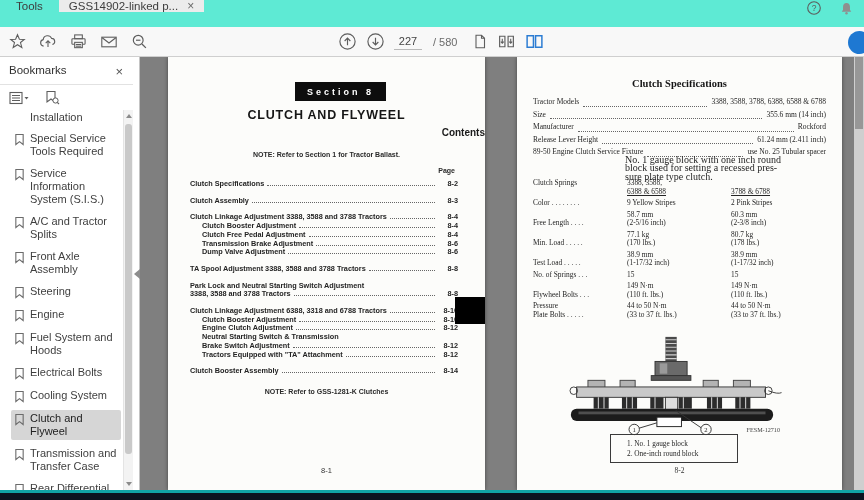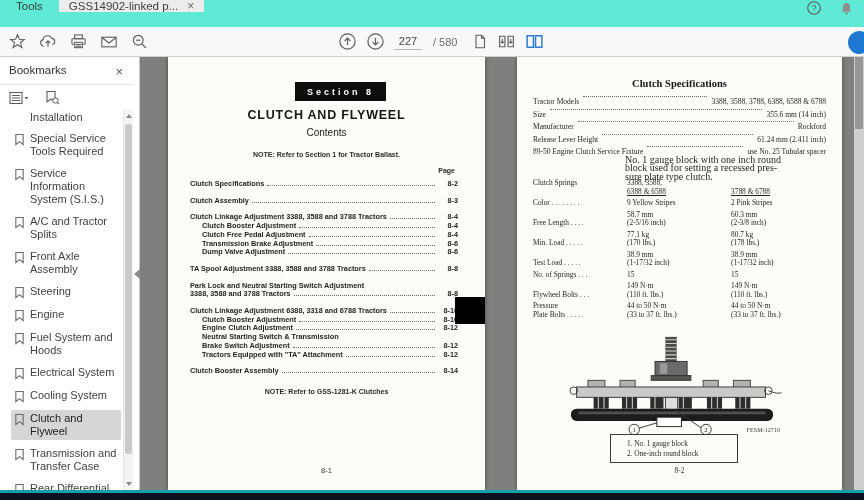--- a/index.html
+++ b/index.html
@@ -51,38 +51,38 @@
   .page{position:absolute;top:0;height:433px;background:#fcfcfa;box-shadow:0 0 4px rgba(0,0,0,.45)}
   .page-left{left:28px;width:317px;font-family:"Liberation Sans",sans-serif}
   .page-right{left:377px;width:325px;font-family:"Liberation Serif",serif}
   .doc-scroll{position:absolute;right:0;top:0;bottom:0;width:10px;background:#cfcfcf}
   .doc-thumb{position:absolute;top:0;left:1px;width:8px;height:72px;background:#979797}
 
   
   .secbox{position:absolute;left:127px;top:25px;width:91px;height:19px;background:#0d0d0d;color:#fff;
           font-size:9px;font-weight:bold;letter-spacing:3px;display:flex;align-items:center;justify-content:center}
   .lp-title{position:absolute;top:51px;left:0;right:0;text-align:center;font-size:12.5px;font-weight:bold;letter-spacing:.8px;color:#161616}
-  .lp-sub{position:absolute;top:70px;left:0;right:0;text-align:center;font-size:10px;font-weight:normal;color:#1a1a1a}
+  .lp-sub{position:absolute;top:70px;left:0;right:0;text-align:right;font-size:10px;font-weight:bold;color:#1a1a1a}
   .lp-note{position:absolute;top:94px;left:0;right:0;text-align:center;font-size:7px;font-weight:bold;color:#2a2a2a}
   .lp-page{position:absolute;top:110px;right:30px;font-size:7px;font-weight:bold;color:#2a2a2a}
   .toc{position:absolute;left:22px;right:27px;top:123px}
   .tocrow{display:flex;align-items:baseline;font-size:7.3px;font-weight:bold;color:#242424;line-height:8.7px;white-space:nowrap}
   .tocrow.sub{padding-left:12px}
   .tocrow.gap{margin-top:8px}
   .tocrow .leader{flex:1;border-bottom:1px dotted #666;margin:0 3px 1px 3px;min-width:4px}
   .tocrow.noleader .leader{border-bottom:none}
   .tocrow .pg{width:20px;text-align:right}
   .lp-footnote{position:absolute;top:331px;left:0;right:0;text-align:center;font-size:7px;font-weight:bold;color:#2a2a2a}
   .pgnum{position:absolute;top:409px;left:0;right:0;text-align:center;font-size:7.5px;color:#333}
   .blacktab{position:absolute;right:0;top:240px;width:30px;height:27px;background:#000}
 
   
   .rp-title{position:absolute;top:21px;left:0;right:0;text-align:center;font-size:10.5px;font-weight:bold;color:#161616}
   .specs{position:absolute;top:39px;left:16px;right:16px}
-  .specrow{display:flex;align-items:flex-start;font-size:7.5px;color:#252525;line-height:12.6px;white-space:nowrap}
+  .specrow{display:flex;align-items:flex-end;font-size:7.5px;color:#252525;line-height:12.6px;white-space:nowrap}
   .specrow .leader{flex:1;border-bottom:1px dotted #666;margin:0 4px 2px 4px;min-width:6px}
   .spec-cont{position:absolute;top:99px;left:108px;font-size:10px;line-height:8.3px;color:#252525}
   .springs{position:absolute;top:122px;left:16px;width:300px;font-size:7.4px;color:#252525}
   .srow{display:grid;grid-template-columns:94px 104px 100px;align-items:end;margin-bottom:3px;line-height:8.5px}
   .srow.head{align-items:start}
   .cell{display:flex;flex-direction:column}
   .cell span:empty{display:none}
   .srow.u .v1{}
   .hu{text-decoration:underline}
   .padline{padding-top:8.5px}
@@ -297,21 +297,21 @@
             </span>
             <span class="bmlabel">Fuel System and Hoods</span>
           </div>
 
           <div class="bm">
             <span class="bmicon">
               <svg width="11" height="13" viewBox="0 0 12 14">
                 <path d="M2 1.5 h8 v11 l-4 -3.2 -4 3.2 z" fill="none" stroke="#6b6b6b" stroke-width="1.2"></path>
               </svg>
             </span>
-            <span class="bmlabel">Electrical System</span>
+            <span class="bmlabel">Electrical Bolts</span>
           </div>
 
           <div class="bm">
             <span class="bmicon">
               <svg width="11" height="13" viewBox="0 0 12 14">
                 <path d="M2 1.5 h8 v11 l-4 -3.2 -4 3.2 z" fill="none" stroke="#6b6b6b" stroke-width="1.2"></path>
               </svg>
             </span>
             <span class="bmlabel">Cooling System</span>
           </div>

